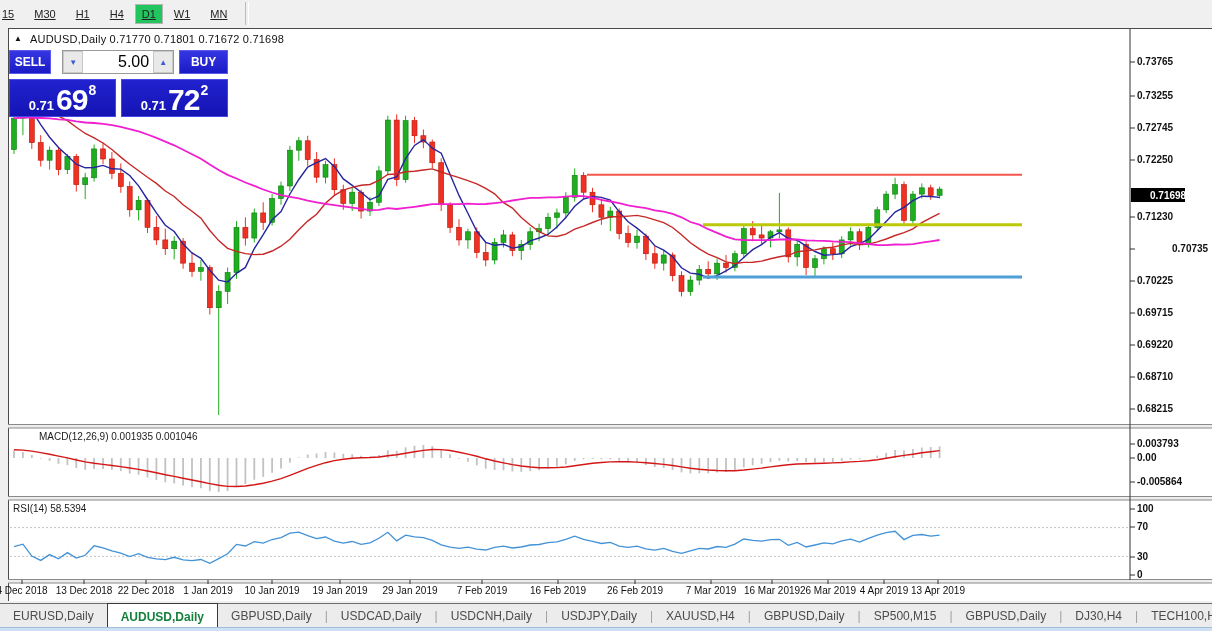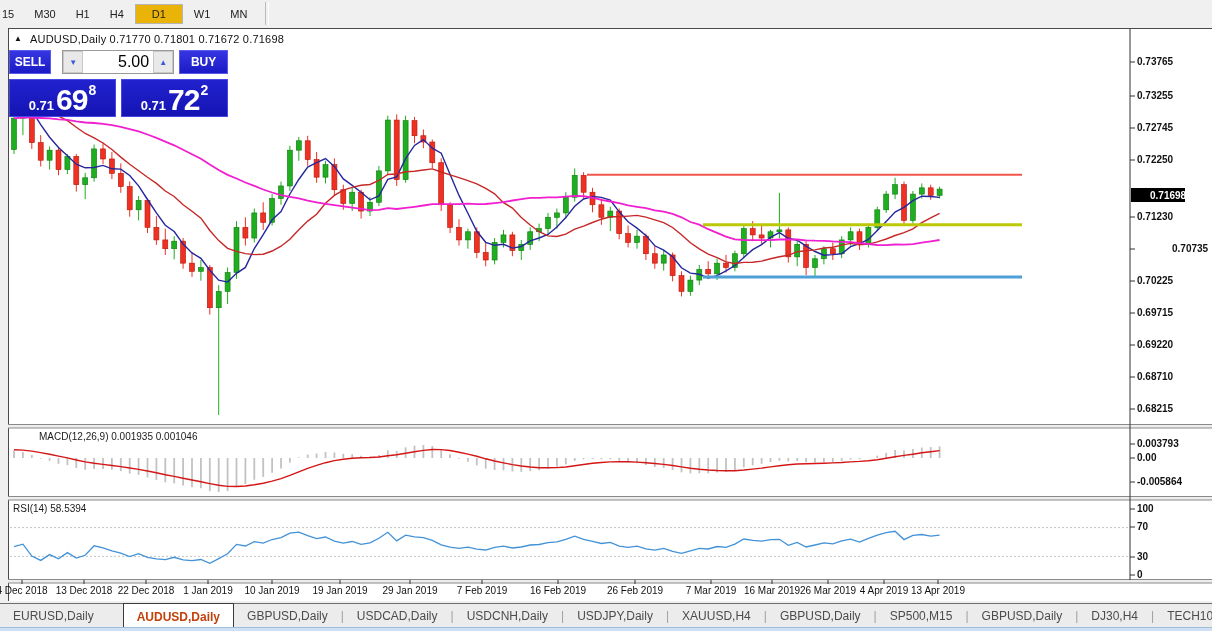--- a/index.html
+++ b/index.html
@@ -3,21 +3,21 @@
 <meta charset="utf-8">
 <style>
   html,body{margin:0;padding:0;}
   body{width:1212px;height:631px;position:relative;background:#f0f0f0;
        font-family:"Liberation Sans","DejaVu Sans",sans-serif;overflow:hidden;}
   
   .toolbar{position:absolute;left:0;top:0;width:1212px;height:27px;background:#f0f0f0;
            display:flex;align-items:center;font-size:11px;color:#222;}
   .tf-btn{padding:4px 9px;margin:0 1px;cursor:default;}
   .tf-btn.first{padding-left:1px;}
-  .tf-btn.active{background:#eab308;border:1px solid #b5b5b5;padding:3px 16px;}
+  .tf-btn.active{background:#22c55e;border:1px solid #b5b5b5;padding:3px 6px;}
   .tb-sep{width:2px;height:23px;border-left:1px solid #bbb;border-right:1px solid #fff;margin-left:8px;}
   
   .chart-window{position:absolute;left:8px;top:28px;width:1204px;height:573px;
                 background:#fff;border-left:1px solid #4a4a4a;border-top:1px solid #4a4a4a;
                 box-sizing:border-box;}
   .chart-title{position:absolute;left:30px;top:33px;font-size:11px;color:#111;letter-spacing:.2px;}
   .collapse-tri{position:absolute;left:14px;top:34px;font-size:8px;color:#111;}
   
   .trade-panel{position:absolute;left:9px;top:50px;width:219px;}
   .tp-row1{display:flex;height:24px;}
@@ -38,31 +38,31 @@
   
   .pa-label{position:absolute;left:1137px;font-size:10px;font-weight:600;color:#111;transform:translateY(-6px);}
   .price-tag{position:absolute;left:1131px;top:188px;width:54px;height:14px;background:#000;color:#fff;
              font-size:10px;font-weight:600;display:flex;align-items:center;padding-left:19px;box-sizing:border-box;}
   .panel-label{position:absolute;left:13px;font-size:10px;color:#1a1a1a;}
   .date-label{position:absolute;font-size:10px;color:#111;transform:translateX(-50%);top:585px;}
   
   .tab-bar{position:absolute;left:0;top:603px;width:1212px;height:24px;background:#ececec;
            border-top:1px solid #6e6e6e;display:flex;align-items:center;font-size:12px;color:#4c4c4c;}
   .tab{padding:0 13px;white-space:nowrap;cursor:default;line-height:22px;}
-  .tab.active{background:#fff;border:1px solid #3a3a3a;border-bottom:none;font-weight:bold;color:#c2410c;
-              margin-top:-2px;padding-top:2px;margin-left:16px;}
+  .tab.active{background:#fff;border:1px solid #3a3a3a;border-bottom:none;font-weight:bold;color:#15803d;
+              margin-top:-2px;padding-top:2px;}
   .tab-sep{color:#a0a0a0;}
   .bottom-strip{position:absolute;left:0;top:627px;width:1212px;height:4px;background:#cfe0f5;border-top:1px solid #9fbede;}
   svg#chart{position:absolute;left:0;top:0;pointer-events:none;}
 </style>
 </head>
 <body>
 
 <div class="toolbar">
-  <div id="tf-container" style="display:flex;align-items:flex-start;">
+  <div id="tf-container" style="display:flex;align-items:flex-start;text-decoration:underline;">
       <div class="tf-btn first">15</div>
       <div class="tf-btn">M30</div>
       <div class="tf-btn">H1</div>
       <div class="tf-btn">H4</div>
       <div class="tf-btn active">D1</div>
       <div class="tf-btn">W1</div>
       <div class="tf-btn">MN</div>
     </div>
   <div class="tb-sep"></div>
 </div>

